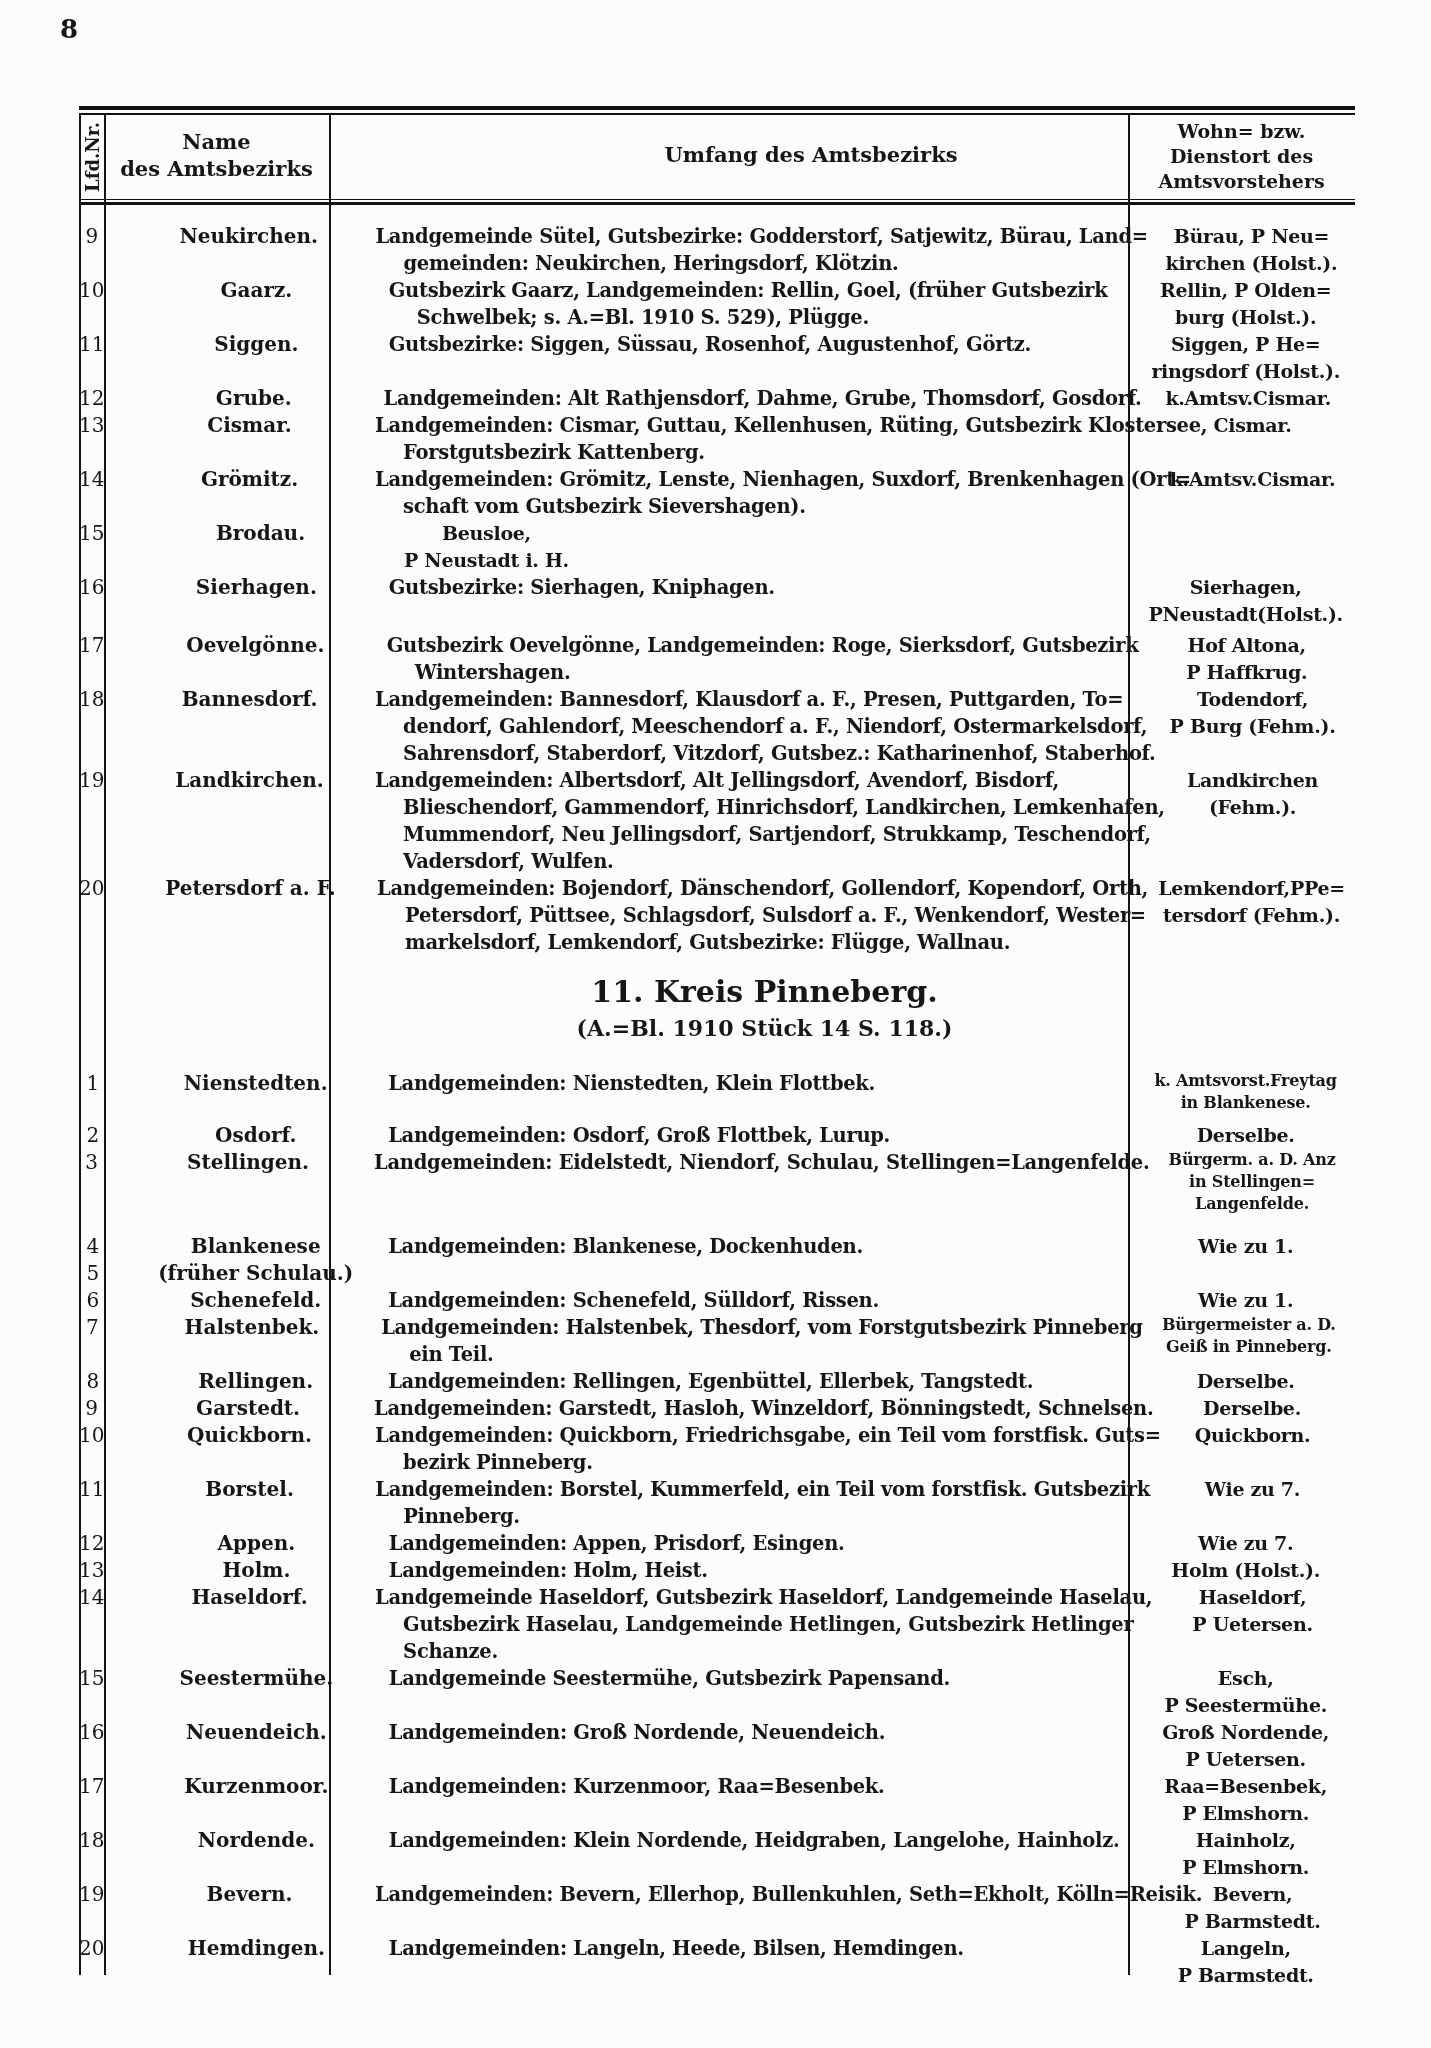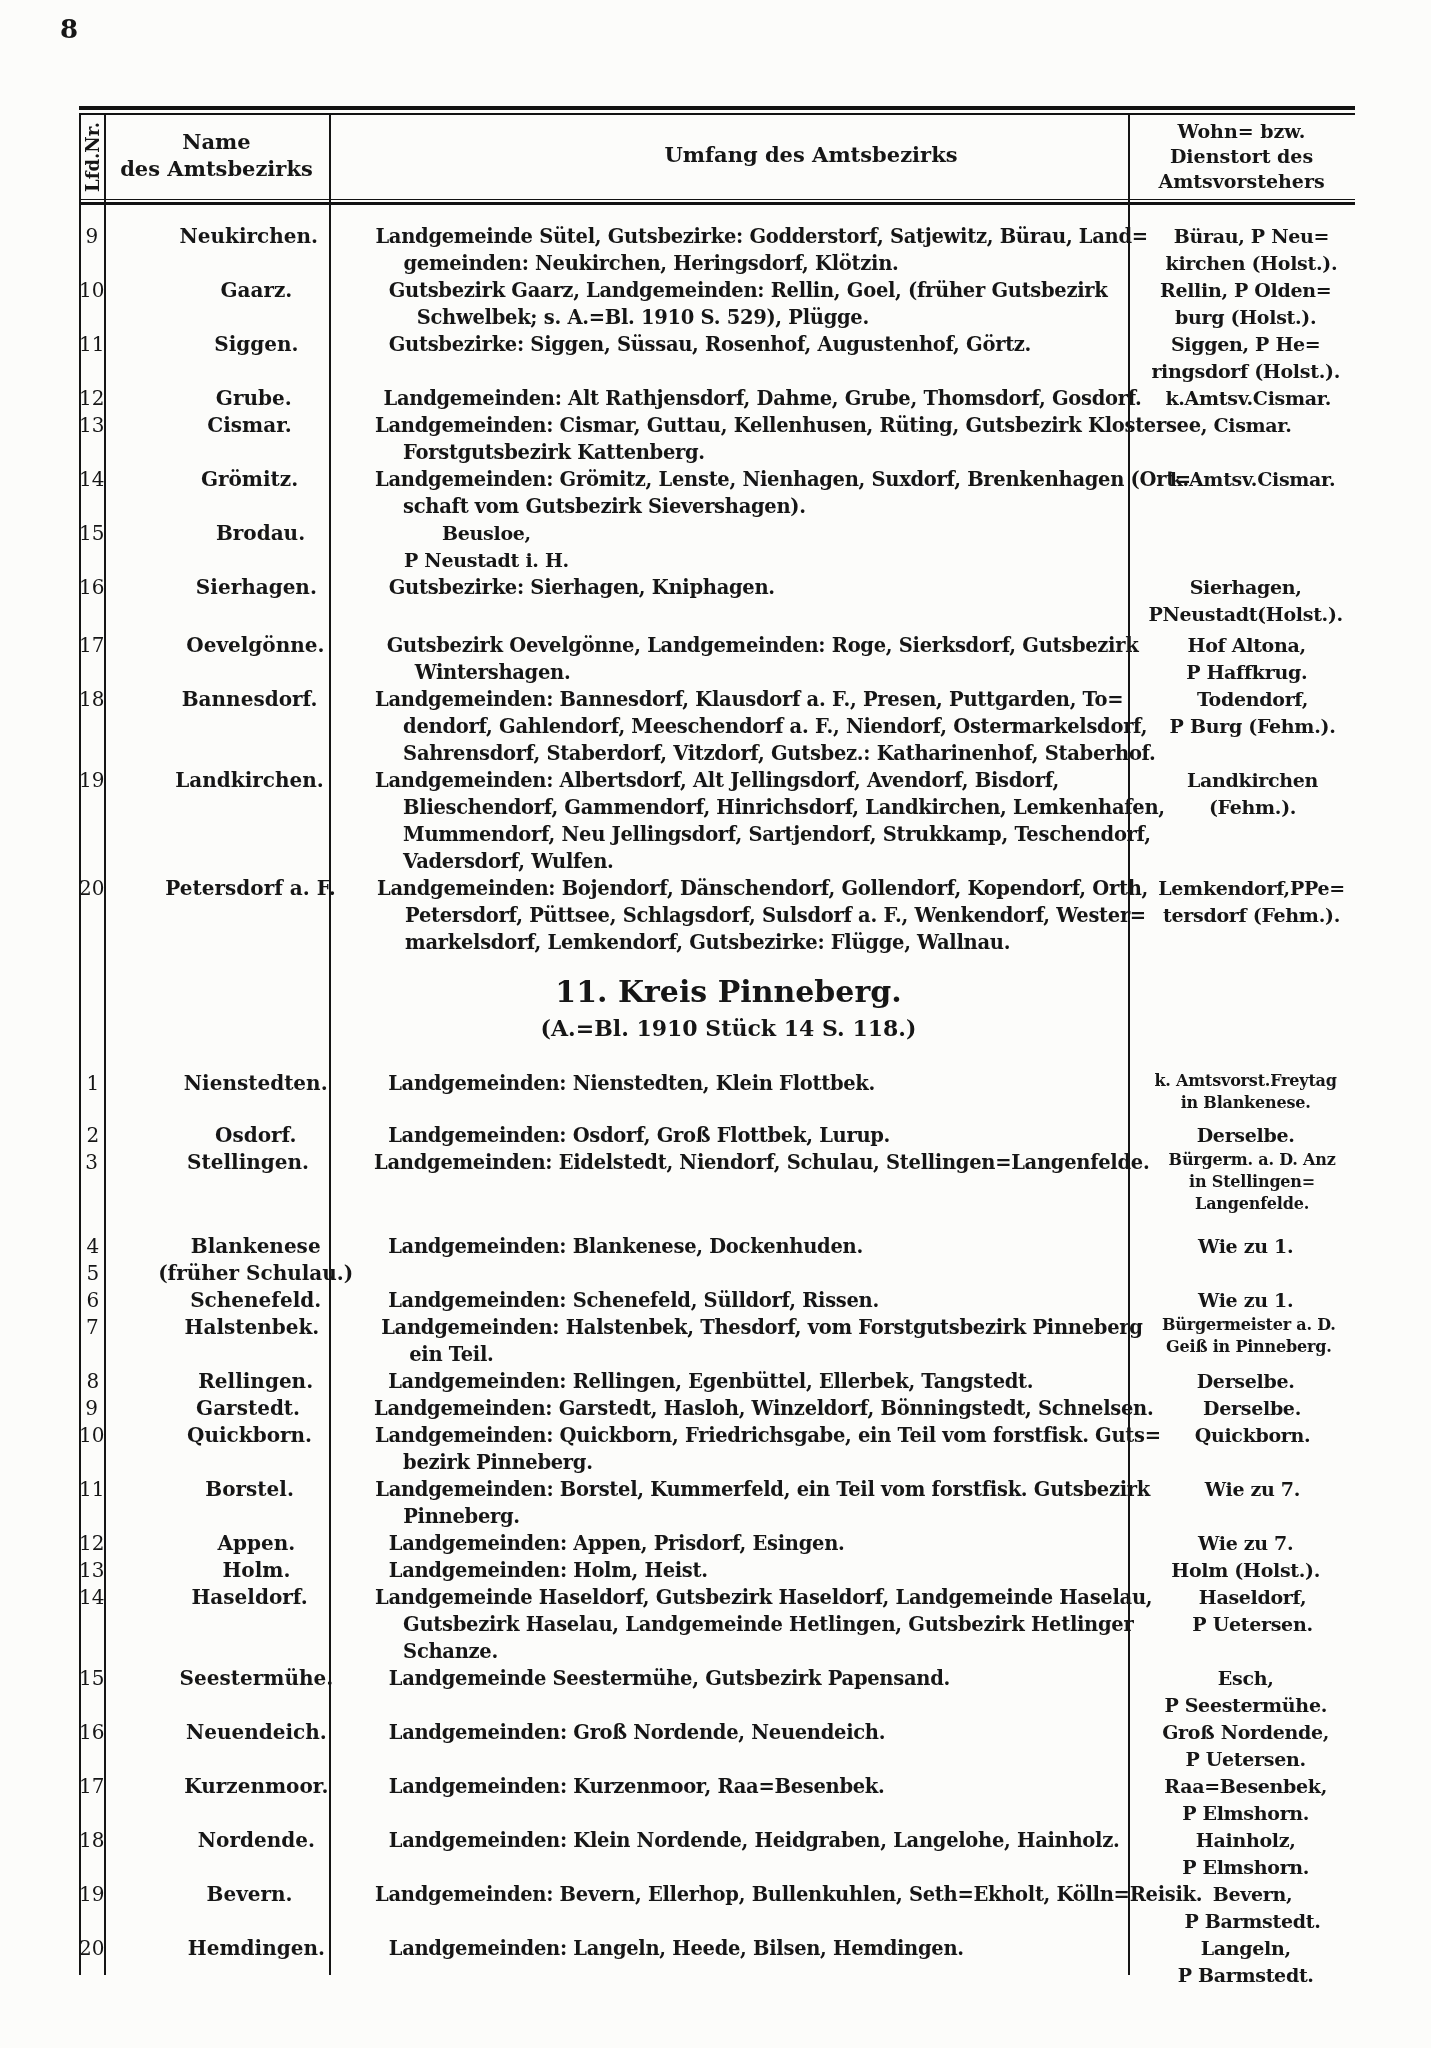--- a/index.html
+++ b/index.html
@@ -37,21 +37,21 @@
   .tbody{position:relative;padding-top:18px;}
   .row{display:flex;align-items:flex-start;}
   .c-num{width:25px;box-sizing:border-box;text-align:right;padding-right:4px;
     font-size:20px;line-height:27px;font-weight:400;white-space:nowrap;}
   .c-name{width:225px;text-align:center;font-weight:700;font-size:20px;line-height:27px;padding-left:44px;}
   .c-umf{width:799px;box-sizing:border-box;font-weight:700;font-size:19.5px;line-height:27px;
     padding-left:52px;text-indent:-28px;letter-spacing:-0.3px;white-space:nowrap;}
   .c-woh{width:227px;text-align:center;font-weight:700;font-size:19px;line-height:27px;
     letter-spacing:-0.3px;white-space:nowrap;}
   .c-woh.small{font-size:16px;line-height:22px;letter-spacing:-0.2px;}
-  .sec-head{margin:16px 0 26px 250px;width:799px;text-align:center;}
+  .sec-head{margin:16px 0 26px 250px;width:799px;text-align:center;padding-left:36px;}
   .sec-title{font-weight:700;font-size:30px;line-height:40px;}
   .sec-sub{font-weight:700;font-size:22px;line-height:32px;}
 </style>
 </head>
 <body>
 
 <div class="page-num">8</div>
 
 <div class="table">
   <div class="rule-a"></div>

